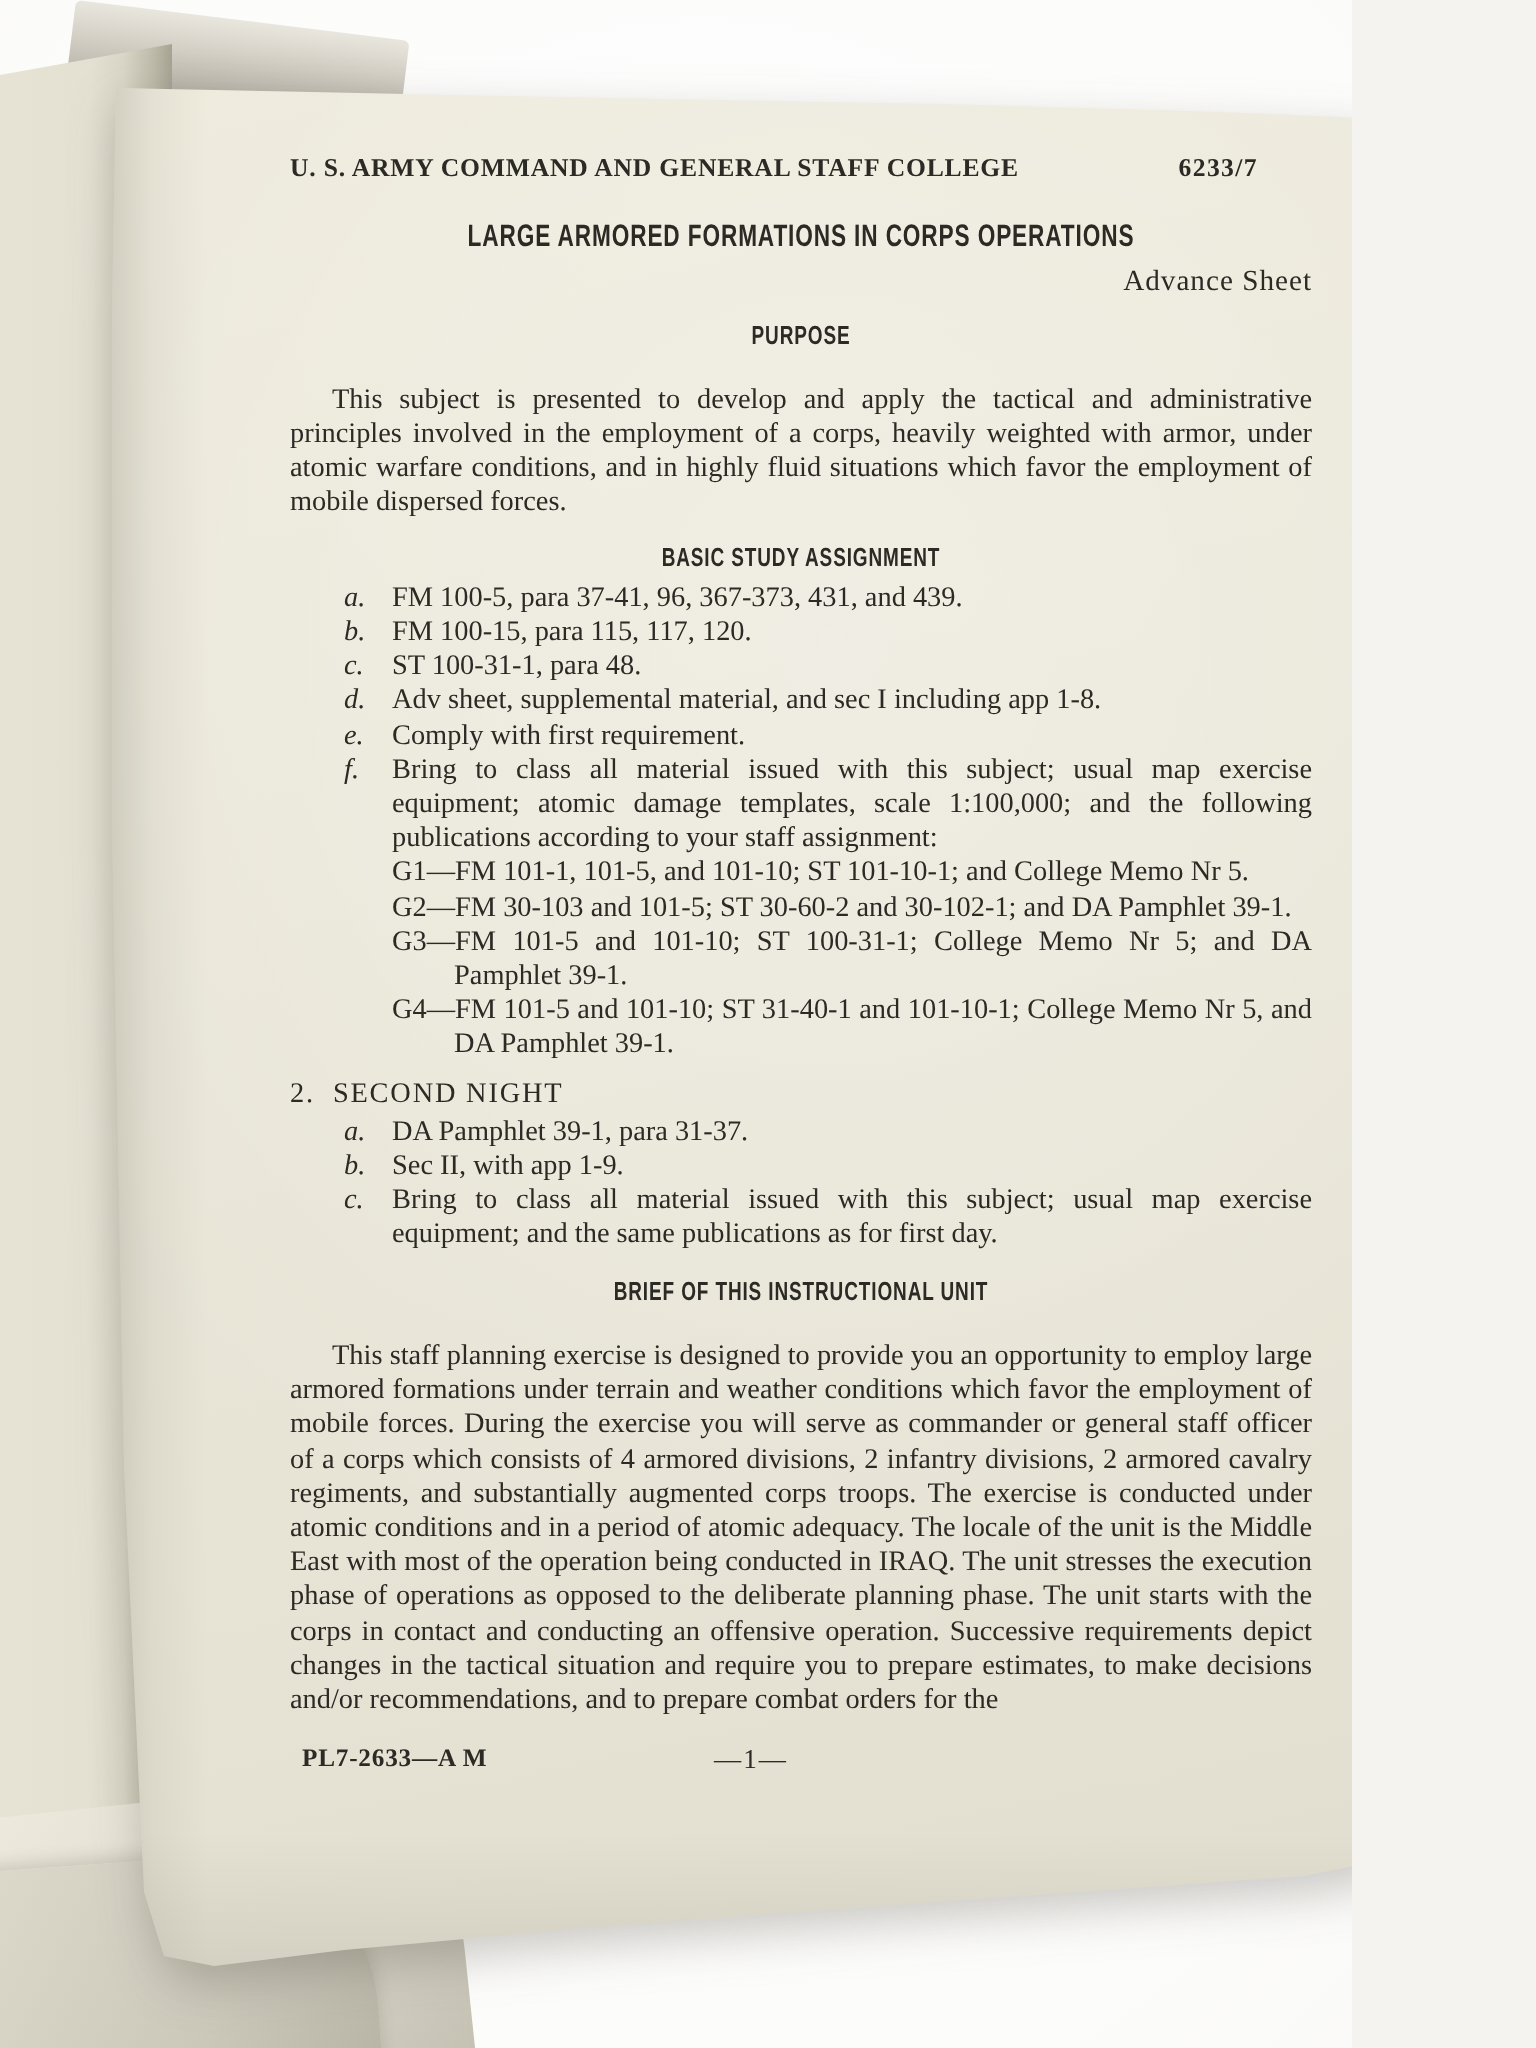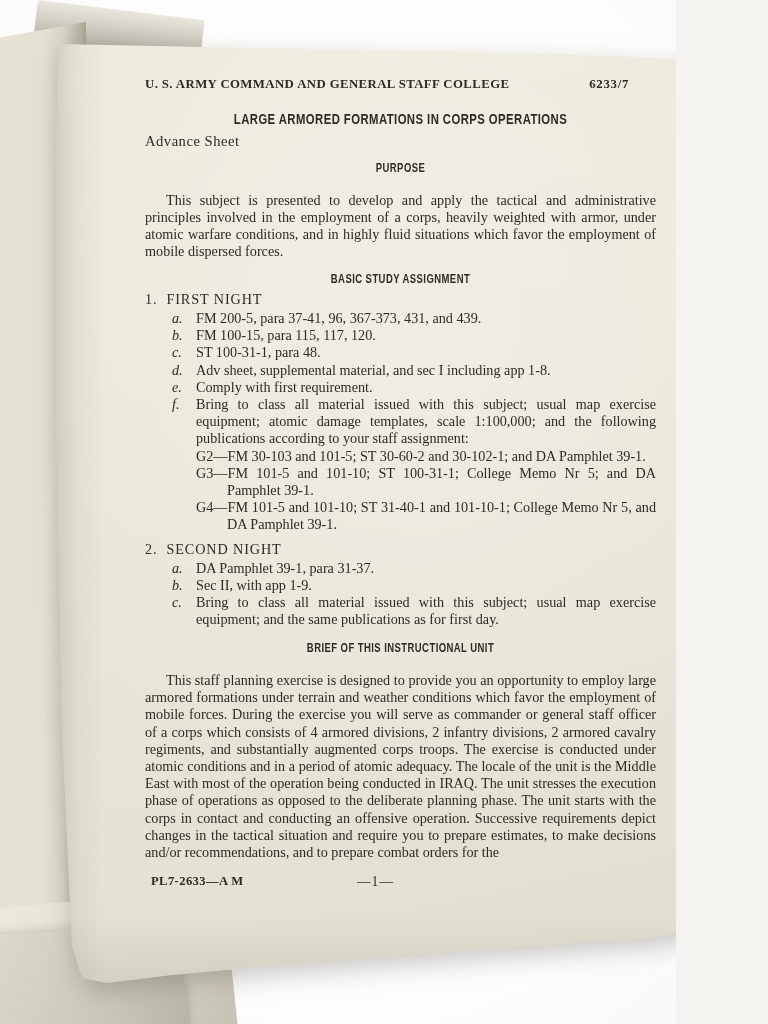--- a/index.html
+++ b/index.html
@@ -75,21 +75,21 @@
     text-rendering:optimizeLegibility;
   }
   .doc-header{display:flex;justify-content:space-between;font-weight:bold;font-size:12.8px;letter-spacing:.4px;}
   .doc-header .docnum{padding-right:27px;letter-spacing:.7px;}
 
   .gothic{
     text-align:center;font-family:"Liberation Sans", sans-serif;font-weight:bold;
     transform:scaleX(.73);letter-spacing:.6px;white-space:nowrap;
   }
   .title{margin-top:17px;font-size:15.5px;}
-  .subtitle{margin-top:6px;text-align:left;font-size:14.6px;letter-spacing:.5px;}
+  .subtitle{margin-top:6px;text-align:right;font-size:14.6px;letter-spacing:.5px;}
   .sect-head{font-size:13px;}
   .purpose-head{margin-top:8px;}
   .para{text-align:justify;text-indent:21px;margin-top:16px;}
   .study-head{margin-top:9px;margin-bottom:4px;}
 
   .group-title{letter-spacing:.9px;margin-bottom:2px;}
   .group-title .num{margin-right:9px;}
   .group2{margin-top:7px;}
   .item{position:relative;padding-left:51px;text-align:justify;}
   .item .lbl{position:absolute;left:27px;top:0;font-style:italic;}
@@ -124,26 +124,23 @@
     </div>
 
     <div class="gothic title">LARGE ARMORED FORMATIONS IN CORPS OPERATIONS</div>
     <div class="subtitle">Advance Sheet</div>
 
     <div class="gothic sect-head purpose-head">PURPOSE</div>
     <div class="para">This subject is presented to develop and apply the tactical and administrative principles involved in the employment of a corps, heavily weighted with armor, under atomic warfare conditions, and in highly fluid situations which favor the employment of mobile dispersed forces.</div>
 
     <div class="gothic sect-head study-head">BASIC STUDY ASSIGNMENT</div>
 
-    <div class="group-title">
-      <span class="num">1.</span><span>FIRST NIGHT</span>
-    </div>
     <div class="item">
       <span class="lbl">a.</span>
-      <span>FM 200-5, para 37-41, 96, 367-373, 431, and 439.</span>
+      <span>FM 100-5, para 37-41, 96, 367-373, 431, and 439.</span>
     </div>
     <div class="item">
       <span class="lbl">b.</span>
       <span>FM 100-15, para 115, 117, 120.</span>
     </div>
     <div class="item">
       <span class="lbl">c.</span>
       <span>ST 100-31-1, para 48.</span>
     </div>
     <div class="item">
@@ -151,20 +148,21 @@
       <span>Adv sheet, supplemental material, and sec I including app 1-8.</span>
     </div>
     <div class="item">
       <span class="lbl">e.</span>
       <span>Comply with first requirement.</span>
     </div>
     <div class="item">
       <span class="lbl">f.</span>
       <span>Bring to class all material issued with this subject; usual map exercise equipment; atomic damage templates, scale 1:100,000; and the following publications according to your staff assignment:</span>
     </div>
+    <div class="sub-item">G1—FM 101-1, 101-5, and 101-10; ST 101-10-1; and College Memo Nr 5.</div>
     <div class="sub-item">G2—FM 30-103 and 101-5; ST 30-60-2 and 30-102-1; and DA Pamphlet 39-1.</div>
     <div class="sub-item">G3—FM 101-5 and 101-10; ST 100-31-1; College Memo Nr 5; and DA Pamphlet 39-1.</div>
     <div class="sub-item">G4—FM 101-5 and 101-10; ST 31-40-1 and 101-10-1; College Memo Nr 5, and DA Pamphlet 39-1.</div>
 
     <div class="group-title group2">
       <span class="num">2.</span><span>SECOND NIGHT</span>
     </div>
     <div class="item">
       <span class="lbl">a.</span>
       <span>DA Pamphlet 39-1, para 31-37.</span>

